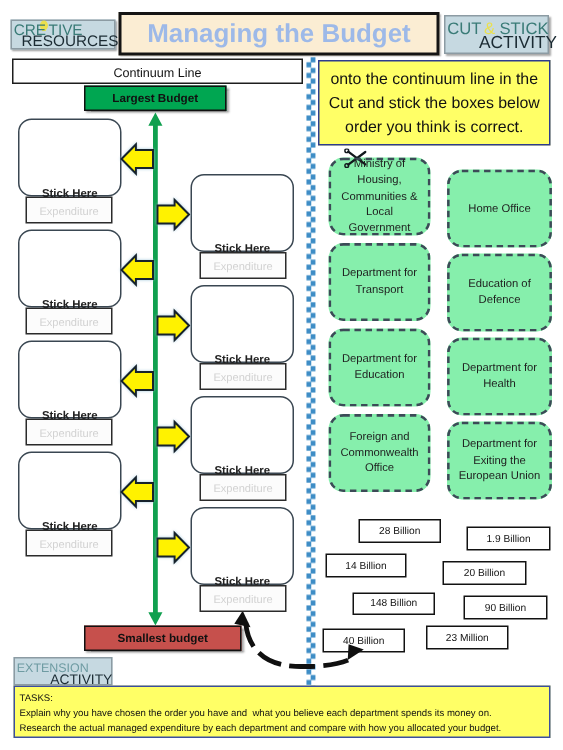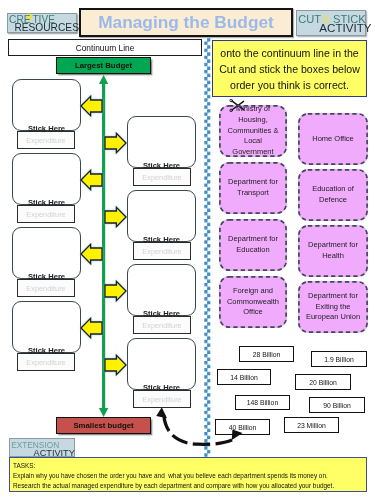--- a/index.html
+++ b/index.html
@@ -21,38 +21,38 @@
              border:1px solid #8C9BA3;box-shadow:1.2px 1.2px 1.2px rgba(0,0,0,.35);overflow:visible;}
 
   
   #continuum-box{left:8px;top:39px;width:194px;height:17px;background:#fff;
                  border:1.8px solid #1d1d1d;display:flex;align-items:center;justify-content:center;}
   #continuum-box span{font-size:8.4px;color:#111;}
   #largest-box{left:56px;top:57px;width:95px;height:17px;background:#00A651;
                border:1.4px solid #111;display:flex;align-items:center;justify-content:center;
                box-shadow:1.5px 1.5px 1.5px rgba(0,0,0,.45);}
   #largest-box span{font-size:7.8px;font-weight:bold;color:#111;}
-  #smallest-box{left:56px;top:417px;width:95px;height:17px;background:#C6504C;
+  #smallest-box{left:56px;top:417px;width:105px;height:17px;background:#C6504C;
                 border:1.4px solid #111;display:flex;align-items:center;justify-content:center;
                 box-shadow:1.5px 1.5px 1.5px rgba(0,0,0,.45);}
   #smallest-box span{font-size:7.8px;font-weight:bold;color:#111;}
 
   
   .stick{width:69px;height:52px;background:#fff;border:1.3px solid #3A4752;border-radius:9px;
          display:flex;align-items:center;justify-content:center;z-index:3;}
   .stick span{font-size:7.6px;font-weight:bold;color:#222;margin-top:46px;}
   .exp{width:58px;height:18px;background:#FCFCFC;border:1.3px solid #2b2b2b;
        display:flex;align-items:center;justify-content:center;z-index:2;text-align:right;}
   .exp span{font-size:7.4px;color:#D2D2D2;}
 
   
   .yarrow{width:23px;height:22px;z-index:4;overflow:visible;}
 
   
-  .dept{background:#f0abfc;border-radius:10px;
+  .dept{background:#86efac;border-radius:10px;
         display:flex;align-items:center;justify-content:center;text-align:center;padding:0 7px;}
   .dept span{font-size:7.5px;color:#1e1e1e;line-height:1.45;position:relative;z-index:2;}
   .dept .dash{position:absolute;left:0;top:0;width:100%;height:100%;z-index:1;}
 
   
   .amt{background:#fff;border:1.5px solid #121212;display:flex;align-items:center;
        justify-content:center;}
   .amt span{font-size:6.8px;color:#141414;}
 
   

